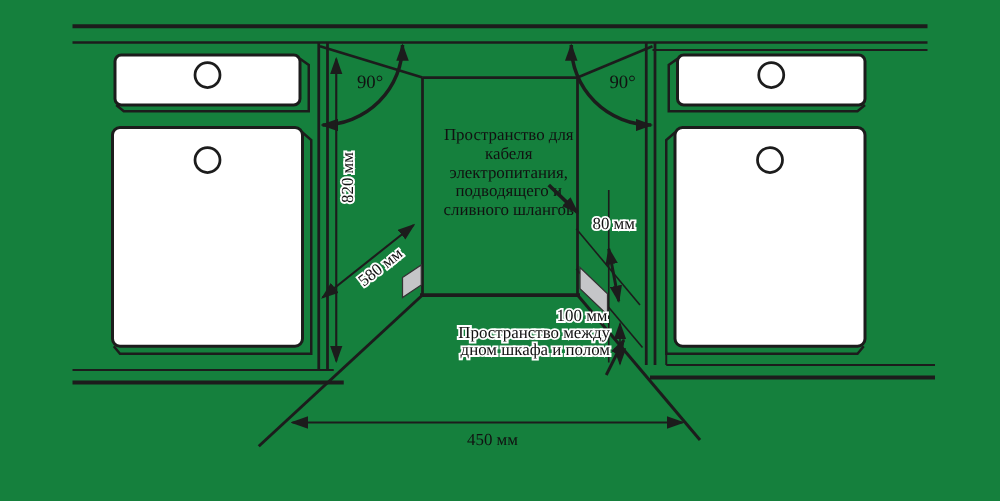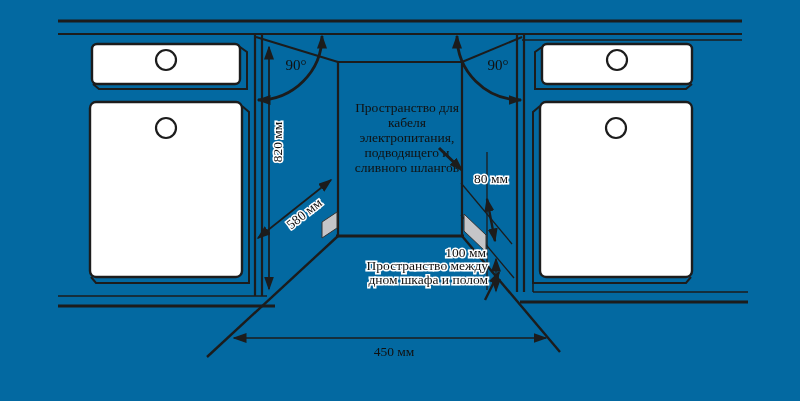--- a/index.html
+++ b/index.html
@@ -1,16 +1,16 @@
 <!DOCTYPE html>
 <html><head>
 <meta charset="utf-8">
 <style>
   html,body{margin:0;padding:0;background:#fff;}
-  .stage{width:800px;height:401px;background:#0369a1;overflow:hidden;font-family:"Liberation Serif",serif;text-align:right;}
+  .stage{width:800px;height:401px;background:#15803d;overflow:hidden;font-family:"Liberation Serif",serif;text-align:right;}
   svg{display:block;}
   .stk{stroke:#1c1c1c;fill:none;stroke-linecap:butt;}
   .s32{stroke-width:3.2px;}
   .s30{stroke-width:3px;}
   .s28{stroke-width:2.8px;}
   .s24{stroke-width:2.4px;}
   .s22{stroke-width:2.2px;}
   .s20{stroke-width:2px;}
   .s17{stroke-width:1.7px;}
   .s16{stroke-width:1.6px;}

